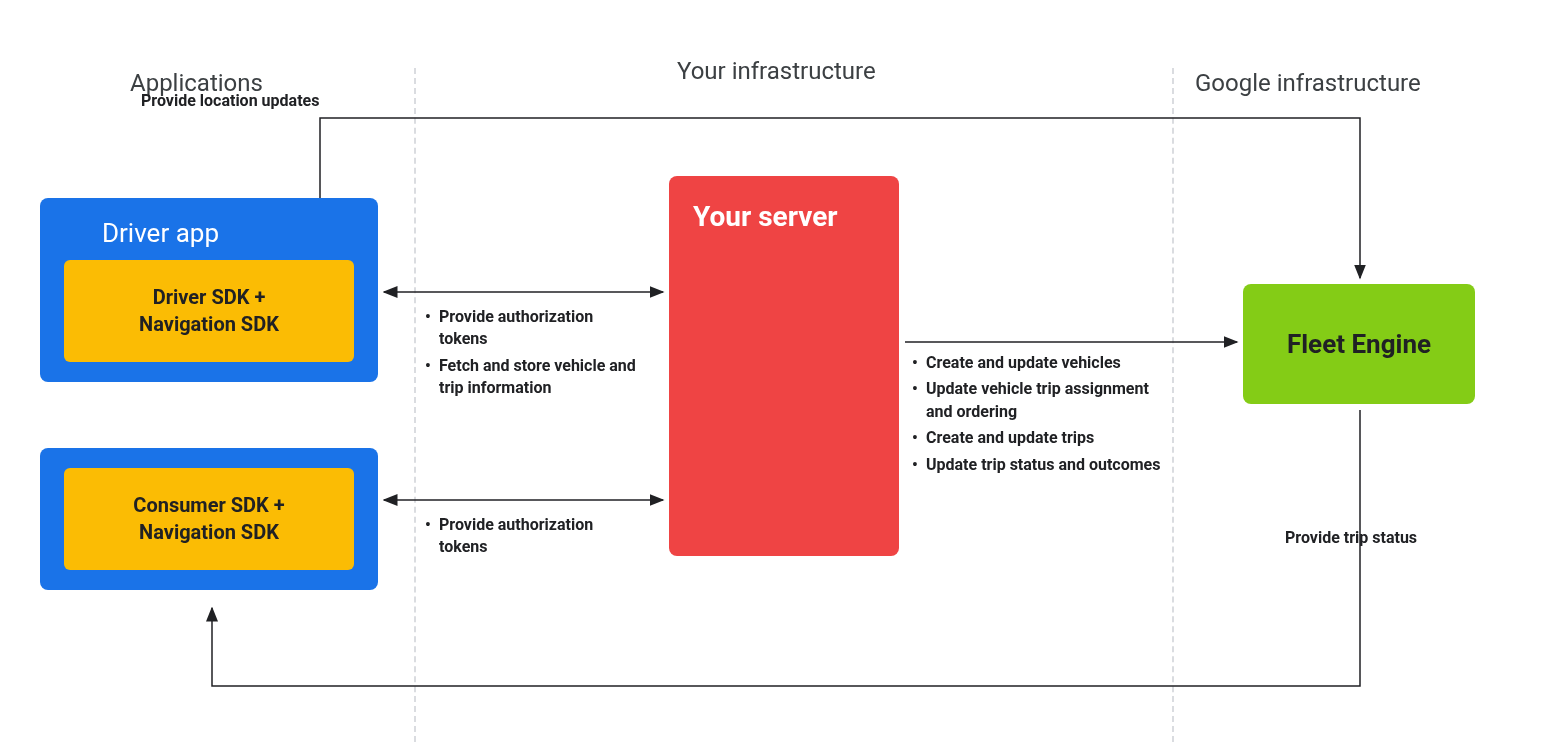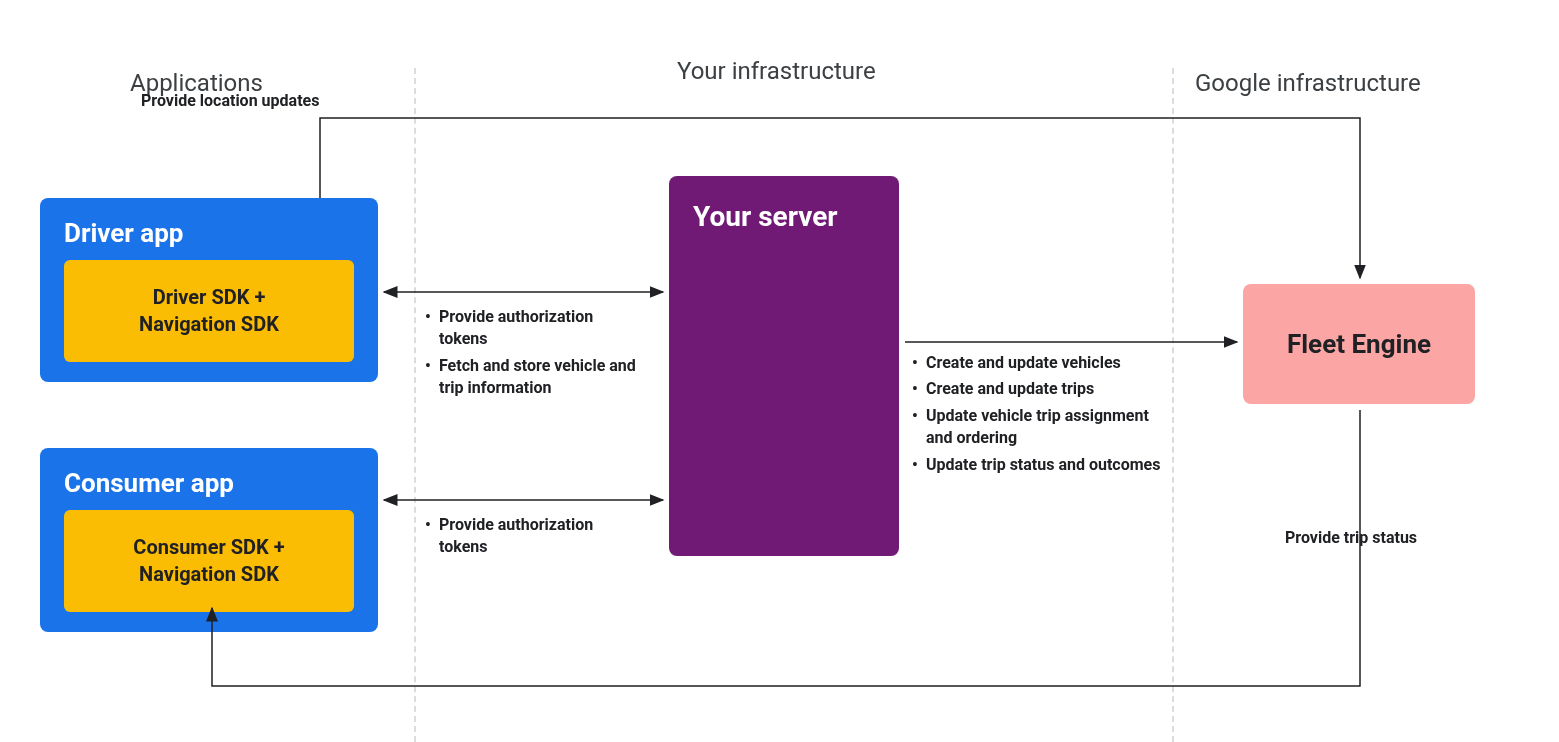--- a/index.html
+++ b/index.html
@@ -21,42 +21,43 @@
       position: absolute;
       border-radius: 8px;
     }
     .blue-box {
       background: #1a73e8;
       padding: 20px 24px;
     }
     .blue-box-title {
       color: #fff;
       font-size: 26px;
-      font-weight: 700;
+      font-weight: 400;
       margin-bottom: 12px;
+      margin-left: 38px;
     }
     .yellow-inner {
       background: #fbbc04;
       border-radius: 6px;
       padding: 24px 18px;
       color: #202124;
       font-size: 20px;
       font-weight: 700;
       text-align: center;
       line-height: 1.35;
     }
     .server-box {
-      background: #701a75;
+      background: #ef4444;
       color: #fff;
       font-size: 28px;
       font-weight: 700;
       padding: 24px;
     }
     .fleet-box {
-      background: #fca5a5;
+      background: #84cc16;
       color: #202124;
       font-size: 26px;
       font-weight: 700;
       display: flex;
       align-items: center;
       justify-content: center;
     }
     .annotation {
       position: absolute;
       font-size: 16px;
@@ -104,21 +105,20 @@
 <div class="divider" style="left:414px;"></div>
 <div class="divider" style="left:1172px;"></div>
 
 <div class="box blue-box" style="left:40px; top:198px; width:338px;">
   <div class="blue-box-title">Driver app</div>
   <div class="yellow-inner" style="white-space: pre-line;">Driver SDK +
 Navigation SDK</div>
 </div>
 
 <div class="box blue-box" style="left:40px; top:448px; width:338px;">
-  <div class="blue-box-title">Consumer app</div>
   <div class="yellow-inner" style="white-space: pre-line;">Consumer SDK +
 Navigation SDK</div>
 </div>
 
 <div class="box server-box" style="left:669px; top:176px; width:230px; height:380px;">
   <span>Your server</span>
 </div>
 
 <div class="box fleet-box" style="left:1243px; top:284px; width:232px; height:120px;">
   <span>Fleet Engine</span>
@@ -136,22 +136,22 @@
 
 <div class="annotation" style="left:425px; top:514px; width:220px;">
   <ul>
     <li>Provide authorization tokens</li>
   </ul>
 </div>
 
 <div class="annotation" style="left:912px; top:352px; width:250px;">
   <ul>
     <li>Create and update vehicles</li>
+    <li>Update vehicle trip assignment and ordering</li>
     <li>Create and update trips</li>
-    <li>Update vehicle trip assignment and ordering</li>
     <li>Update trip status and outcomes</li>
   </ul>
 </div>
 
 <svg class="arrows">
   <defs>
     <marker id="arrowhead" markerWidth="10" markerHeight="8" refX="9" refY="4" orient="auto">
       <polygon points="0 0, 10 4, 0 8" fill="#202124"></polygon>
     </marker>
     <marker id="arrowhead-start" markerWidth="10" markerHeight="8" refX="1" refY="4" orient="auto">

